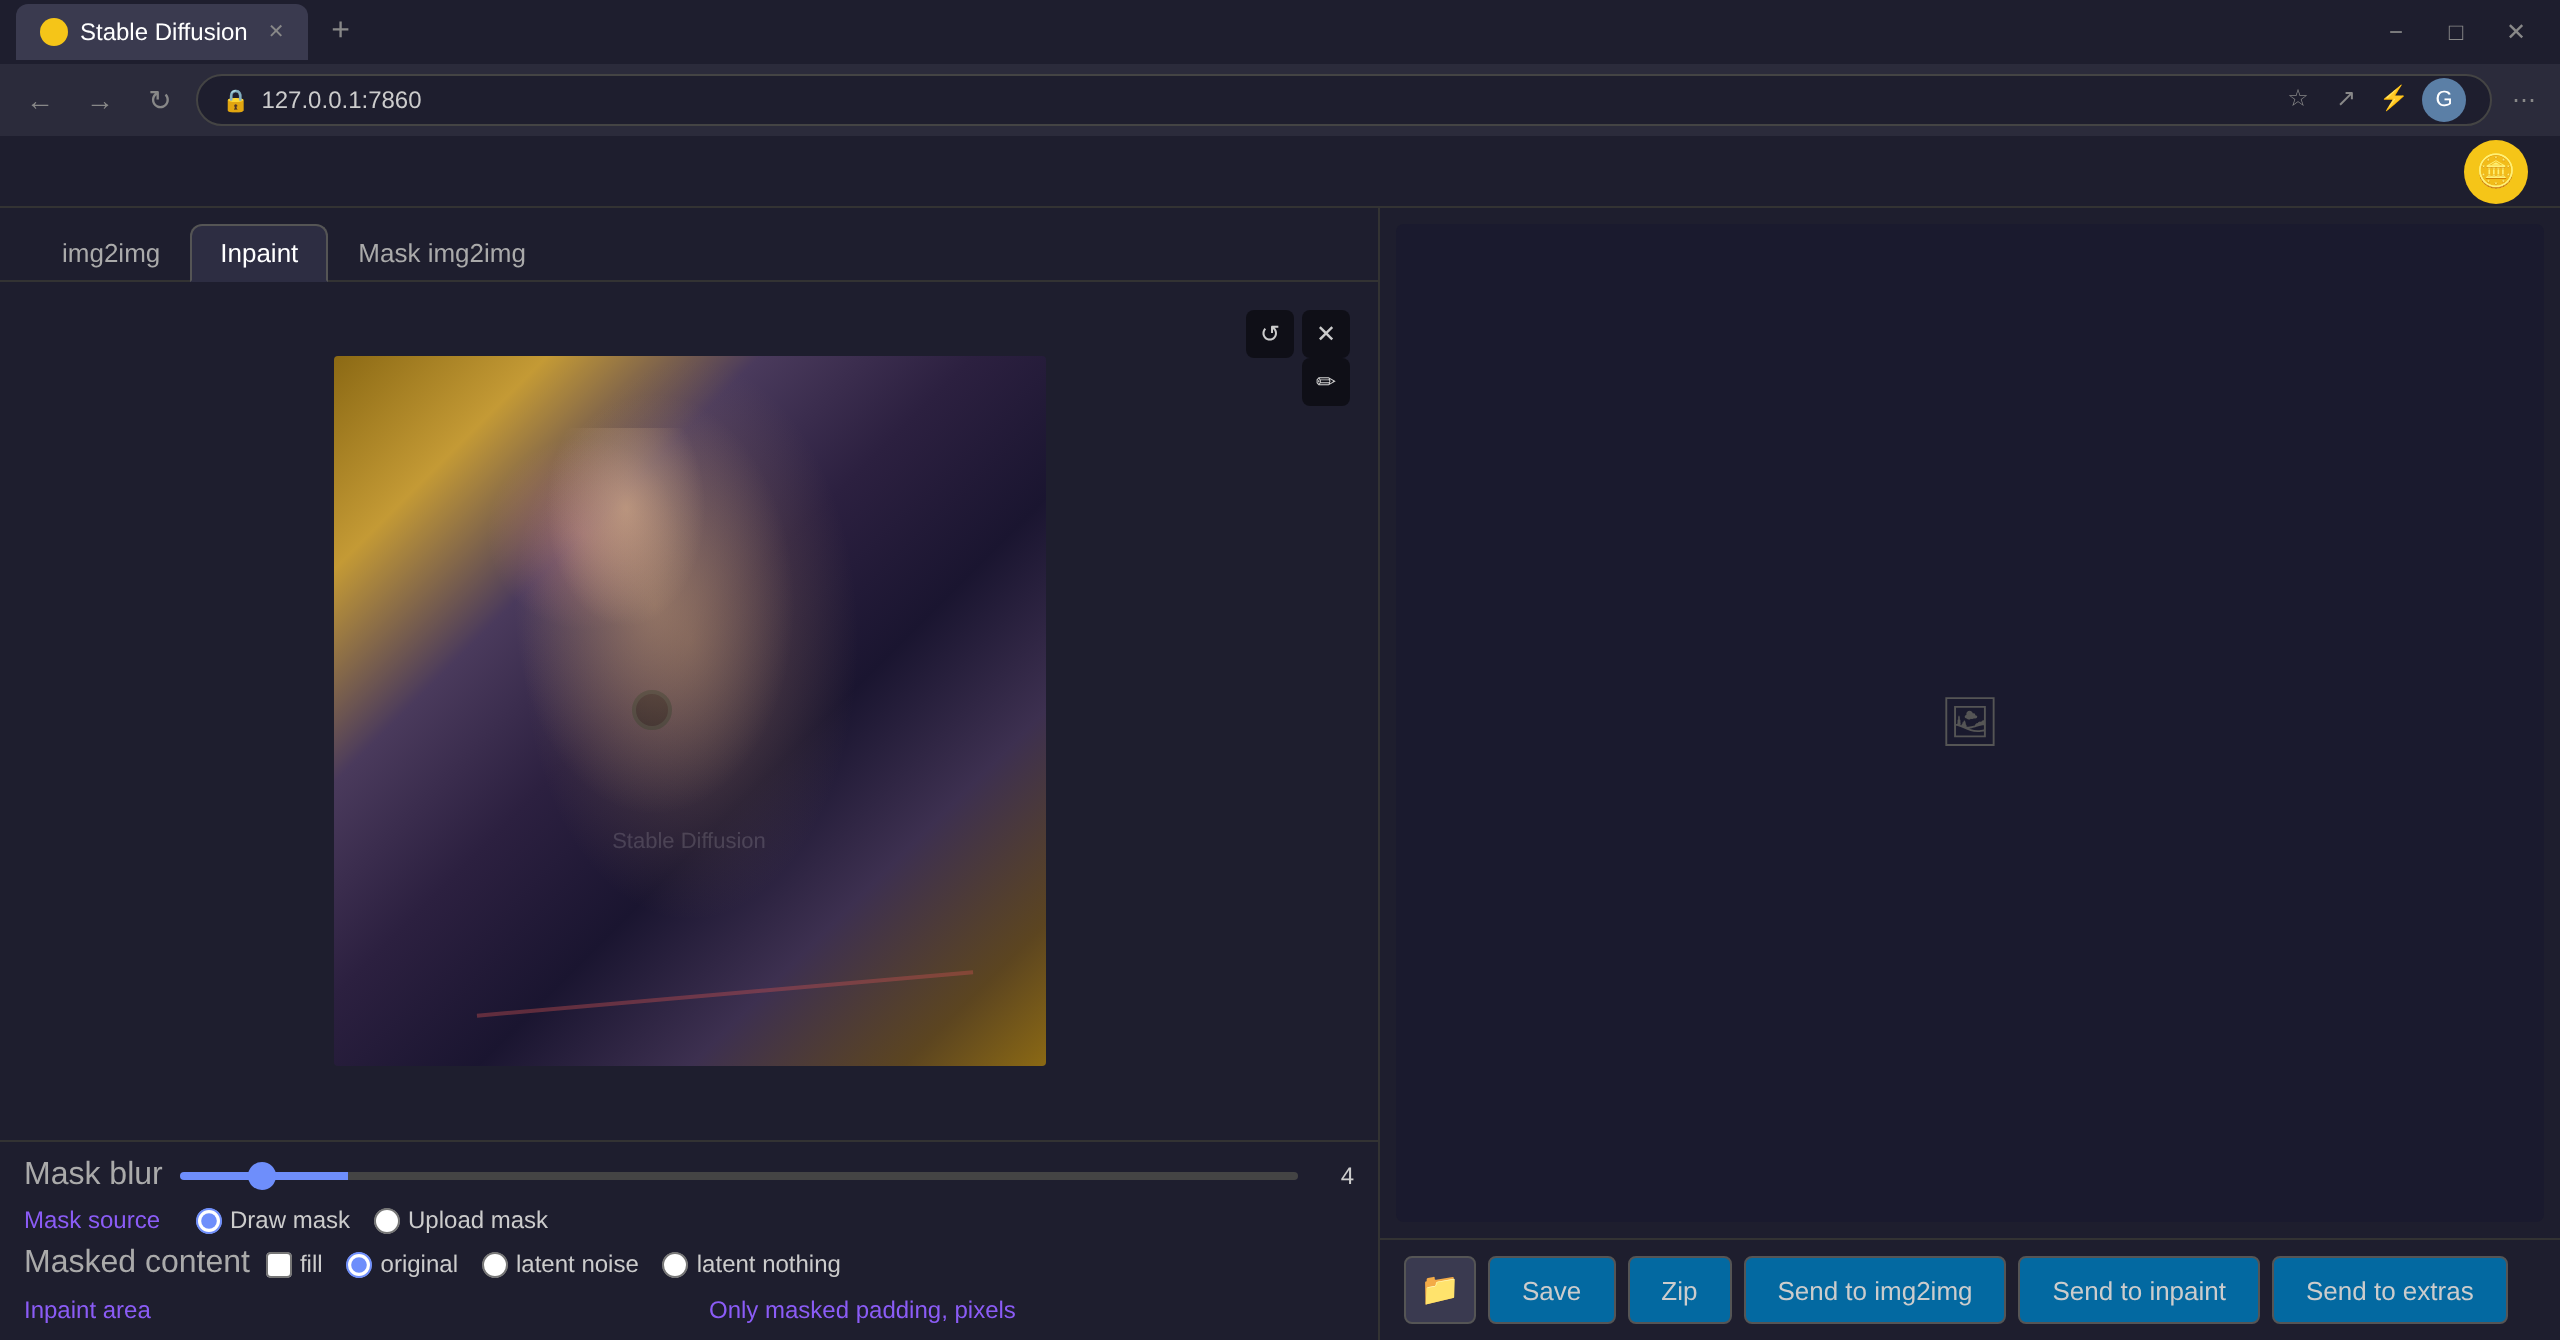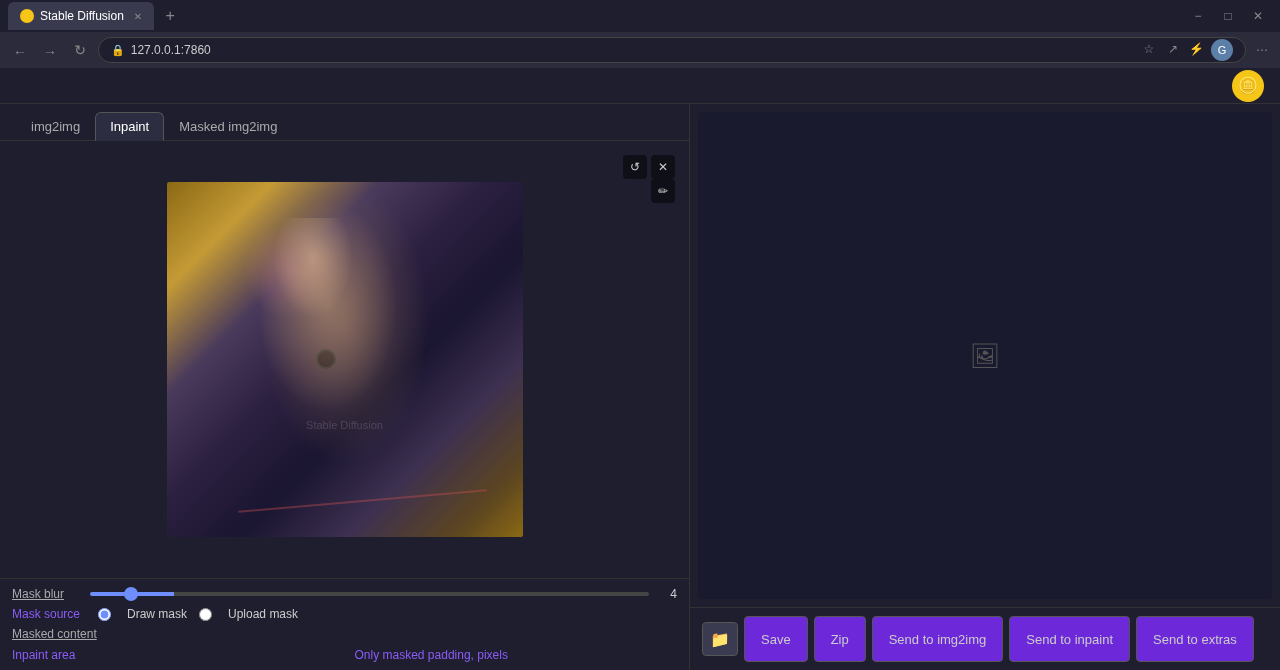--- a/index.html
+++ b/index.html
@@ -305,23 +305,22 @@
 
     
     .control-row {
       display: flex;
       align-items: center;
       margin-bottom: 6px;
       gap: 8px;
     }
     .control-label {
       color: #aaa;
-      font-size: 12px;
+      font-size: 16px;
       min-width: 70px;
-      text-decoration: underline;
     }
     .slider-container {
       flex: 1;
       display: flex;
       align-items: center;
       gap: 8px;
     }
     .slider {
       -webkit-appearance: none;
       flex: 1;
@@ -348,21 +347,21 @@
 
     
     .radio-group {
       display: flex;
       align-items: center;
       gap: 12px;
     }
     .radio-item {
       display: flex;
       align-items: center;
-      gap: 16px;
+      gap: 4px;
       cursor: pointer;
     }
     .radio-item input[type="radio"] {
       accent-color: #6e8efb;
       cursor: pointer;
     }
     .radio-label {
       color: #ccc;
       font-size: 12px;
     }
@@ -424,23 +423,23 @@
       border: 1px solid #555;
       border-radius: 4px;
       color: #f5c518;
       font-size: 16px;
       cursor: pointer;
       display: flex;
       align-items: center;
       justify-content: center;
     }
     .action-btn {
-      height: 46px;
+      height: 34px;
       padding: 0 16px;
-      background: #6d28d9;
+      background: #0369a1;
       border: 1px solid #555;
       border-radius: 4px;
       color: #ccc;
       font-size: 13px;
       cursor: pointer;
       white-space: nowrap;
     }
 
     
     .checkbox-item {
@@ -500,21 +499,21 @@
     </div>
   </div>
 
   <div class="main-content">
 
     <div class="left-panel">
 
       <div class="tabs-row">
         <button class="tab-btn">img2img</button>
         <button class="tab-btn active">Inpaint</button>
-        <button class="tab-btn">Masked img2img</button>
+        <button class="tab-btn">Mask img2img</button>
       </div>
 
       <div class="image-area">
         <div class="image-container">
 
           <div class="anime-image">
             <div class="anime-text-overlay">Stable Diffusion</div>
             <div class="cursor-dot"></div>
 
             <div style="position:absolute;top:0;left:0;right:0;bottom:0;background:radial-gradient(ellipse 100px 150px at 45% 35%, rgba(200,160,120,0.5) 0%, transparent 70%);"></div>
@@ -555,20 +554,38 @@
                   <span class="radio-label">Upload mask</span>
                 </label>
               </div>
             </div>
           </div>
 
         </div>
 
         <div class="control-row">
           <span class="control-label">Masked content</span>
+          <div class="radio-group">
+            <label class="checkbox-item">
+              <input type="checkbox" style="">
+              <span class="radio-label">fill</span>
+            </label>
+            <label class="radio-item">
+              <input type="radio" name="masked_content" checked="" style="">
+              <span class="radio-label">original</span>
+            </label>
+            <label class="radio-item">
+              <input type="radio" name="masked_content" style="">
+              <span class="radio-label">latent noise</span>
+            </label>
+            <label class="radio-item">
+              <input type="radio" name="masked_content" style="">
+              <span class="radio-label">latent nothing</span>
+            </label>
+          </div>
         </div>
 
         <div class="two-col-controls">
           <div class="control-col">
             <span class="section-label">Inpaint area</span>
           </div>
           <div class="control-col">
             <span class="section-label">Only masked padding, pixels</span>
           </div>
         </div>

